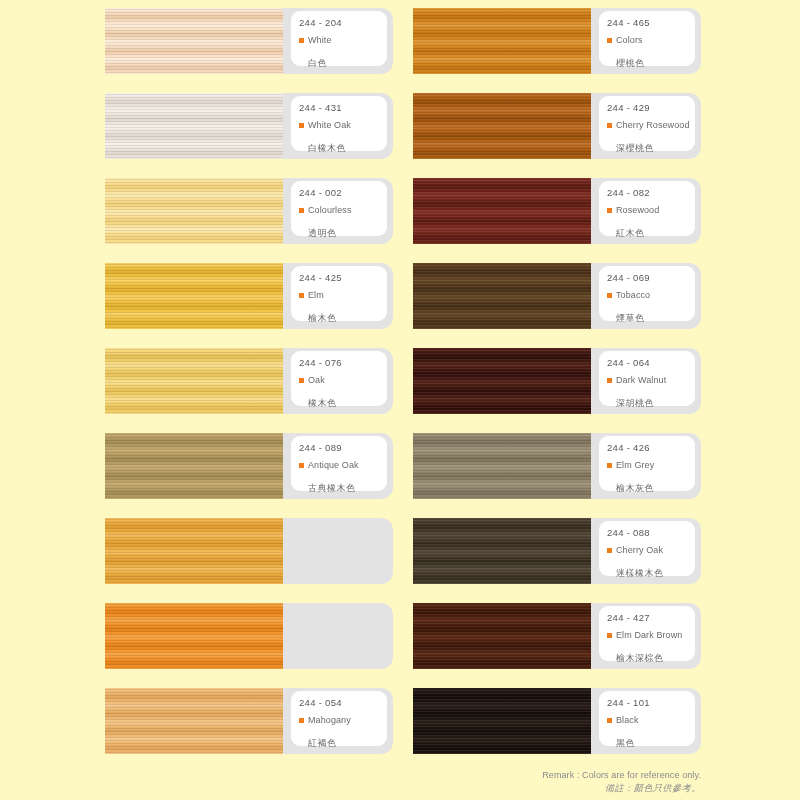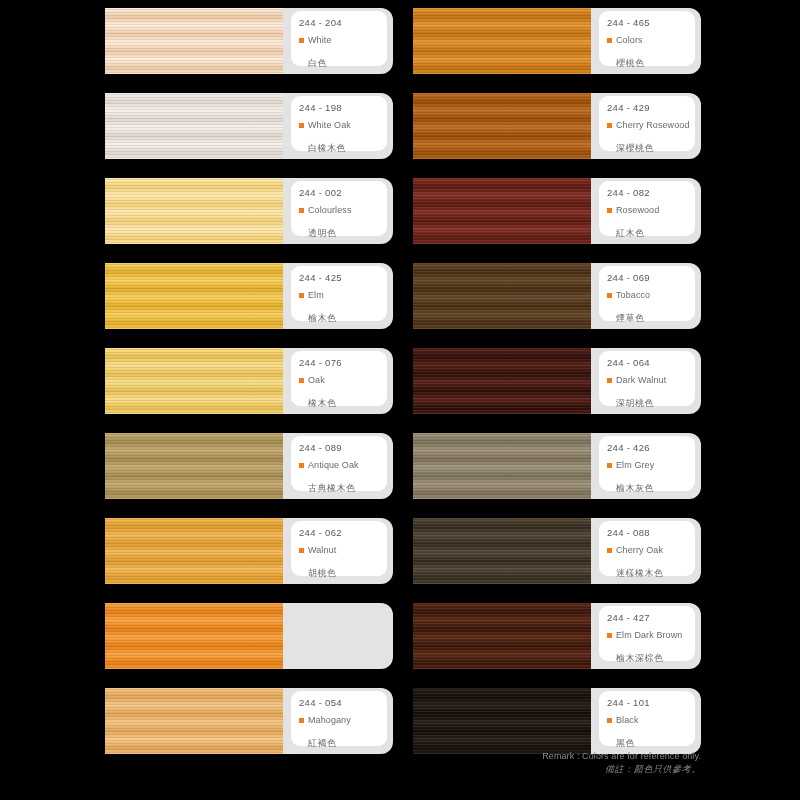--- a/index.html
+++ b/index.html
@@ -13,21 +13,21 @@
     height: 800px;
     overflow: hidden;
     font-family: "Liberation Sans", "DejaVu Sans", sans-serif;
     -webkit-font-smoothing: antialiased;
   }
 
   #chart-page {
     position: relative;
     width: 800px;
     height: 800px;
-    background: #000000;
+    background: #fef9c3;
   }
 
   .grid {
     position: absolute;
     left: 105px;
     top: 8px;
     width: 596px;
     display: grid;
     grid-template-columns: 288px 288px;
     column-gap: 20px;
@@ -111,21 +111,21 @@
     margin-top: 11px;
     padding-left: 9px;
     letter-spacing: 0.5px;
     white-space: nowrap;
   }
 
   
   .remark {
     position: absolute;
     right: 99px;
-    top: 750px;
+    top: 769px;
     text-align: right;
     color: #8a8a8c;
   }
   .remark-en {
     font-size: 9px;
     line-height: 13px;
     letter-spacing: 0.1px;
   }
   .remark-zh {
     font-size: 9px;
@@ -161,21 +161,21 @@
             <span class="bullet" style="background: rgb(239, 125, 26);"></span>
             <span class="name-en">Colors</span>
           </div>
           <div class="name-zh">櫻桃色</div>
         </div>
       </div>
       <div class="swatch-entry">
         <div class="wood" style="background: repeating-linear-gradient(rgba(0, 0, 0, 0) 0px, rgba(0, 0, 0, 0) 1px, rgba(0, 0, 0, 0.09) 1px, rgba(0, 0, 0, 0.09) 2px, rgba(255, 255, 255, 0.07) 2px, rgba(255, 255, 255, 0.07) 3px), repeating-linear-gradient(rgb(246, 241, 235) 0px, rgb(236, 229, 221) 5px, rgb(223, 214, 205) 9px, rgb(236, 229, 221) 13px, rgb(246, 241, 235) 17px), linear-gradient(rgb(246, 241, 235), rgb(236, 229, 221) 45%, rgb(223, 214, 205) 70%, rgb(236, 229, 221));"></div>
         <div class="label-shadow"></div>
         <div class="label-card">
-          <div class="code">244 - 198</div>
+          <div class="code">244 - 431</div>
           <div class="name-row">
             <span class="bullet" style="background: rgb(239, 125, 26);"></span>
             <span class="name-en">White Oak</span>
           </div>
           <div class="name-zh">白橡木色</div>
         </div>
       </div>
       <div class="swatch-entry">
         <div class="wood" style="background: repeating-linear-gradient(rgba(0, 0, 0, 0) 0px, rgba(0, 0, 0, 0) 1px, rgba(0, 0, 0, 0.09) 1px, rgba(0, 0, 0, 0.09) 2px, rgba(255, 255, 255, 0.07) 2px, rgba(255, 255, 255, 0.07) 3px), repeating-linear-gradient(rgb(192, 113, 42) 0px, rgb(173, 92, 16) 5px, rgb(149, 77, 10) 9px, rgb(173, 92, 16) 13px, rgb(192, 113, 42) 17px), linear-gradient(rgb(192, 113, 42), rgb(173, 92, 16) 45%, rgb(149, 77, 10) 70%, rgb(173, 92, 16));"></div>
         <div class="label-shadow"></div>
@@ -280,28 +280,20 @@
           <div class="name-row">
             <span class="bullet" style="background: rgb(239, 125, 26);"></span>
             <span class="name-en">Elm Grey</span>
           </div>
           <div class="name-zh">榆木灰色</div>
         </div>
       </div>
       <div class="swatch-entry">
         <div class="wood" style="background: repeating-linear-gradient(rgba(0, 0, 0, 0) 0px, rgba(0, 0, 0, 0) 1px, rgba(0, 0, 0, 0.09) 1px, rgba(0, 0, 0, 0.09) 2px, rgba(255, 255, 255, 0.07) 2px, rgba(255, 255, 255, 0.07) 3px), repeating-linear-gradient(rgb(243, 187, 92) 0px, rgb(235, 168, 58) 5px, rgb(221, 154, 45) 9px, rgb(235, 168, 58) 13px, rgb(243, 187, 92) 17px), linear-gradient(rgb(243, 187, 92), rgb(235, 168, 58) 45%, rgb(221, 154, 45) 70%, rgb(235, 168, 58));"></div>
         <div class="label-shadow"></div>
-        <div class="label-card">
-          <div class="code">244 - 062</div>
-          <div class="name-row">
-            <span class="bullet" style="background: rgb(239, 125, 26);"></span>
-            <span class="name-en">Walnut</span>
-          </div>
-          <div class="name-zh">胡桃色</div>
-        </div>
       </div>
       <div class="swatch-entry">
         <div class="wood" style="background: repeating-linear-gradient(rgba(0, 0, 0, 0) 0px, rgba(0, 0, 0, 0) 1px, rgba(0, 0, 0, 0.09) 1px, rgba(0, 0, 0, 0.09) 2px, rgba(255, 255, 255, 0.07) 2px, rgba(255, 255, 255, 0.07) 3px), repeating-linear-gradient(rgb(86, 72, 56) 0px, rgb(67, 56, 41) 5px, rgb(52, 43, 31) 9px, rgb(67, 56, 41) 13px, rgb(86, 72, 56) 17px), linear-gradient(rgb(86, 72, 56), rgb(67, 56, 41) 45%, rgb(52, 43, 31) 70%, rgb(67, 56, 41));"></div>
         <div class="label-shadow"></div>
         <div class="label-card">
           <div class="code">244 - 088</div>
           <div class="name-row">
             <span class="bullet" style="background: rgb(239, 125, 26);"></span>
             <span class="name-en">Cherry Oak</span>
           </div>

